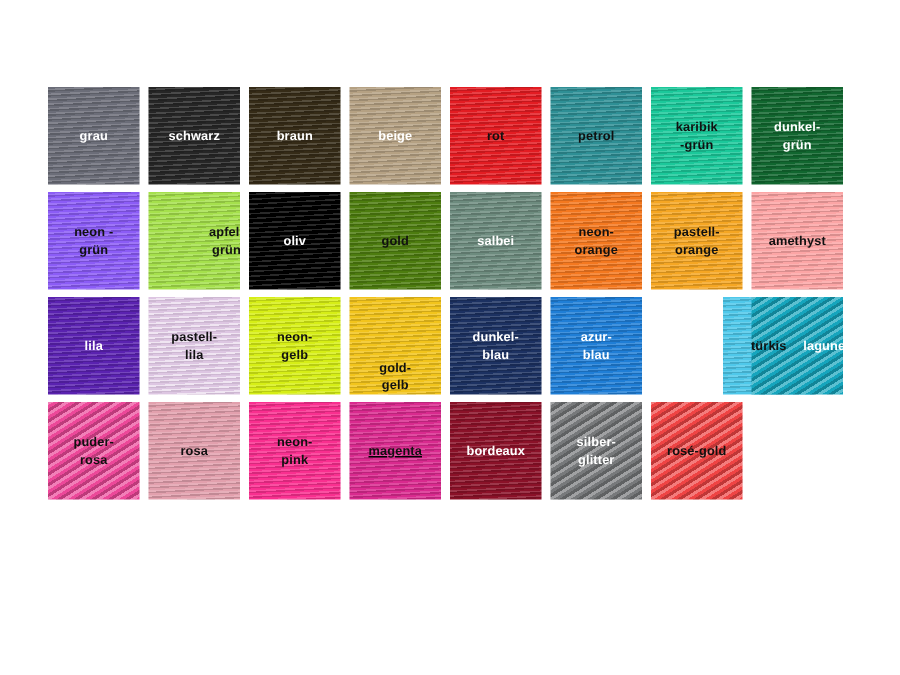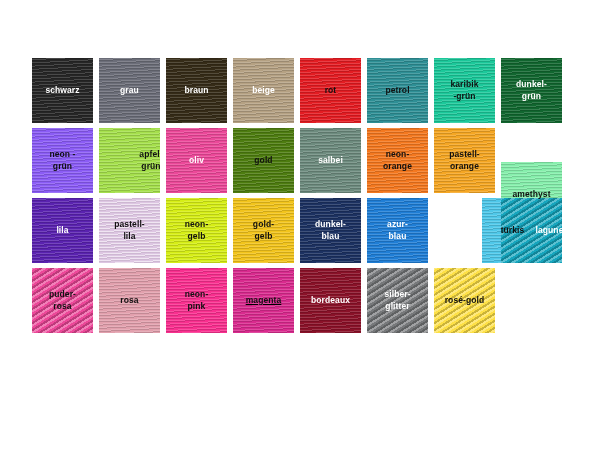--- a/index.html
+++ b/index.html
@@ -86,27 +86,27 @@
     padding: 0 2px;
     white-space: pre-line;
   }
   .label-dark { color: #111111; }
   .label-light { color: #ffffff; }
 </style>
 </head>
 <body style="background: rgb(255, 255, 255);">
 
 <div id="swatch-grid">
+    <div class="swatch" style="background: rgb(107, 109, 120);">
+      <div class="texture"></div>
+      <div class="swatch-label label-light" style="color: rgb(255, 255, 255);">grau</div>
+    </div>
     <div class="swatch" style="background: rgb(38, 38, 38);">
       <div class="texture"></div>
       <div class="swatch-label label-light" style="color: rgb(255, 255, 255);">schwarz</div>
-    </div>
-    <div class="swatch" style="background: rgb(107, 109, 120);">
-      <div class="texture"></div>
-      <div class="swatch-label label-light" style="color: rgb(255, 255, 255);">grau</div>
     </div>
     <div class="swatch" style="background: rgb(53, 43, 23);">
       <div class="texture"></div>
       <div class="swatch-label label-light" style="color: rgb(255, 255, 255);">braun</div>
     </div>
     <div class="swatch" style="background: rgb(181, 161, 131);">
       <div class="texture"></div>
       <div class="swatch-label label-light" style="color: rgb(255, 255, 255);">beige</div>
     </div>
     <div class="swatch" style="background: rgb(227, 28, 34);">
@@ -130,21 +130,21 @@
     <div class="swatch" style="background: #8b5cf6;">
       <div class="texture"></div>
       <div class="swatch-label label-dark" style="color: rgb(17, 17, 17);">neon -
 grün</div>
     </div>
     <div class="swatch" style="background: rgb(165, 224, 76);">
       <div class="texture"></div>
       <div class="swatch-label label-dark" style="color: rgb(17, 17, 17); margin-left: 43px;">apfel-
 grün</div>
     </div>
-    <div class="swatch" style="background: #ec4899; justify-content: center;">
+    <div class="swatch" style="background: #000000; justify-content: center;">
       <div class="texture"></div>
       <div class="swatch-label label-light" style="color: rgb(255, 255, 255);">oliv</div>
     </div>
     <div class="swatch" style="background: #4d7c0f;">
       <div class="texture"></div>
       <div class="swatch-label label-dark" style="color: rgb(17, 17, 17);">gold</div>
     </div>
     <div class="swatch" style="background: rgb(109, 139, 126);">
       <div class="texture"></div>
       <div class="swatch-label label-light" style="color: rgb(255, 255, 255);">salbei</div>
@@ -152,39 +152,39 @@
     <div class="swatch" style="background: rgb(244, 120, 31);">
       <div class="texture"></div>
       <div class="swatch-label label-dark" style="color: rgb(17, 17, 17);">neon-
 orange</div>
     </div>
     <div class="swatch" style="background: rgb(245, 166, 35);">
       <div class="texture"></div>
       <div class="swatch-label label-dark" style="color: rgb(17, 17, 17);">pastell-
 orange</div>
     </div>
-    <div class="swatch" style="background: #86efac; margin-top: 34px;">
+    <div class="swatch" style="background: #fca5a5;">
       <div class="texture"></div>
       <div class="swatch-label label-dark" style="color: rgb(17, 17, 17);">amethyst</div>
     </div>
     <div class="swatch" style="background: rgb(90, 34, 176);">
       <div class="texture"></div>
       <div class="swatch-label label-light" style="color: rgb(255, 255, 255);">lila</div>
     </div>
     <div class="swatch light" style="background: rgb(221, 198, 226);">
       <div class="texture"></div>
       <div class="swatch-label label-dark" style="color: rgb(17, 17, 17);">pastell-
 lila</div>
     </div>
     <div class="swatch" style="background: rgb(214, 238, 22);">
       <div class="texture"></div>
       <div class="swatch-label label-dark" style="color: rgb(17, 17, 17);">neon-
 gelb</div>
     </div>
-    <div class="swatch" style="background: rgb(242, 196, 28);">
+    <div class="swatch" style="background: rgb(242, 196, 28); align-items: flex-end;">
       <div class="texture"></div>
       <div class="swatch-label label-dark" style="color: rgb(17, 17, 17);">gold-
 gelb</div>
     </div>
     <div class="swatch" style="background: rgb(28, 49, 97);">
       <div class="texture"></div>
       <div class="swatch-label label-light" style="color: rgb(255, 255, 255);">dunkel-
 blau</div>
     </div>
     <div class="swatch" style="background: rgb(31, 126, 214);">
@@ -220,17 +220,17 @@
     </div>
     <div class="swatch" style="background: rgb(138, 17, 40);">
       <div class="texture"></div>
       <div class="swatch-label label-light" style="color: rgb(255, 255, 255);">bordeaux</div>
     </div>
     <div class="swatch diagonal" style="background: rgb(119, 121, 123);">
       <div class="texture"></div>
       <div class="swatch-label label-light" style="color: rgb(255, 255, 255);">silber-
 glitter</div>
     </div>
-    <div class="swatch diagonal" style="background: #fde047;">
+    <div class="swatch diagonal" style="background: #ef4444;">
       <div class="texture"></div>
       <div class="swatch-label label-dark" style="color: rgb(17, 17, 17);">rosé-gold</div>
     </div>
   </div>
 
 </body></html>

